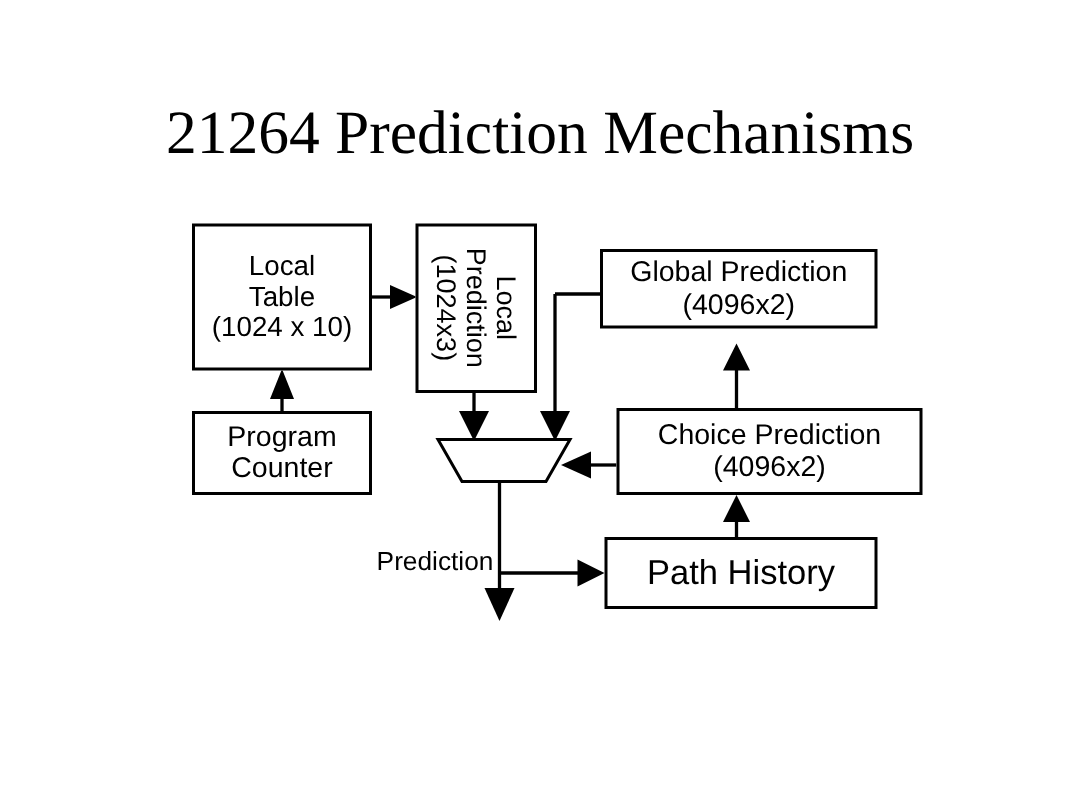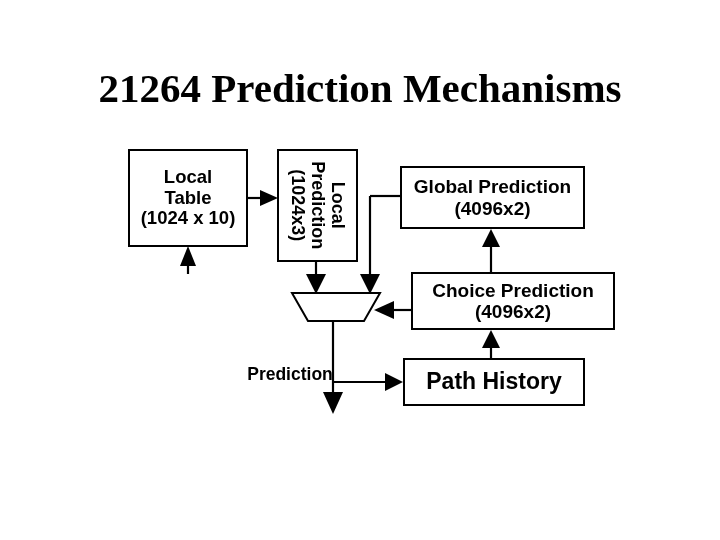--- a/index.html
+++ b/index.html
@@ -7,21 +7,20 @@
     padding: 0;
     background: #ffffff;
   }
   #slide {
     position: relative;
     width: 720px;
     height: 540px;
     background: #ffffff;
     overflow: hidden;
     font-family: "Liberation Sans", sans-serif;
-    font-weight: bold;
   }
   #title {
     position: absolute;
     left: 0;
     top: 64px;
     width: 720px;
     text-align: center;
     font-family: "Liberation Serif", serif;
     font-size: 41px;
     line-height: 48px;
@@ -61,21 +60,21 @@
   #box-program-counter { left: 128px; top: 258px; width: 120px; height: 56px; font-size: 19px; }
   #box-local-prediction {
     left: 277px; top: 133px; width: 81px; height: 113px;
     font-size: 18px;
   }
   #box-local-prediction .lines {
     transform: rotate(90deg);
     white-space: nowrap;
     width: auto;
   }
-  #box-global-prediction { left: 400px; top: 150px; width: 185px; height: 63px; font-size: 19px; }
+  #box-global-prediction { left: 400px; top: 150px; width: 185px; height: 53px; font-size: 19px; }
   #box-choice-prediction { left: 411px; top: 256px; width: 204px; height: 58px; font-size: 19px; }
   #box-path-history { left: 403px; top: 342px; width: 182px; height: 48px; font-size: 23px; }
 
   #branch-label {
     position: absolute;
     left: 247px;
     top: 348px;
     width: 86px;
     text-align: center;
     font-size: 17.5px;
@@ -160,20 +159,26 @@
     </svg>
 
     <div class="box" id="box-local-history">
       <div class="lines">
         <span class="ln">Local</span>
         <span class="ln">Table</span>
         <span class="ln">(1024 x 10)</span>
       </div>
     </div>
 
+    <div class="box" id="box-program-counter">
+      <div class="lines">
+        <span class="ln">Program</span>
+        <span class="ln">Counter</span>
+      </div>
+    </div>
 
     <div class="box" id="box-local-prediction">
       <div class="lines">
         <span class="ln">Local</span>
         <span class="ln">Prediction</span>
         <span class="ln">(1024x3)</span>
       </div>
     </div>
 
     <div class="box" id="box-global-prediction">

